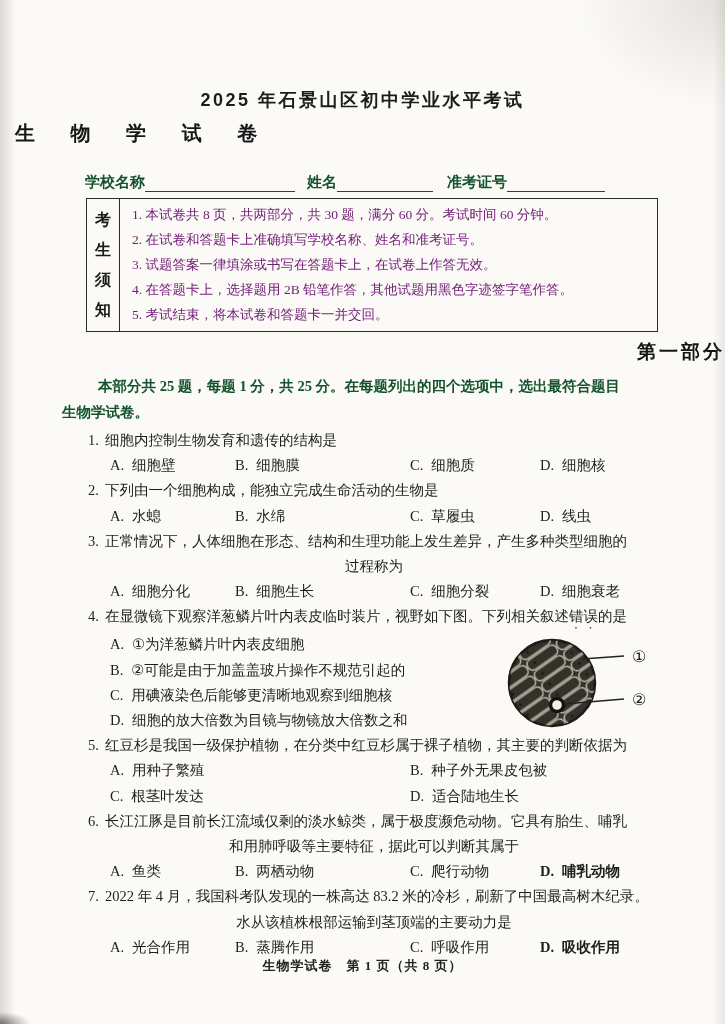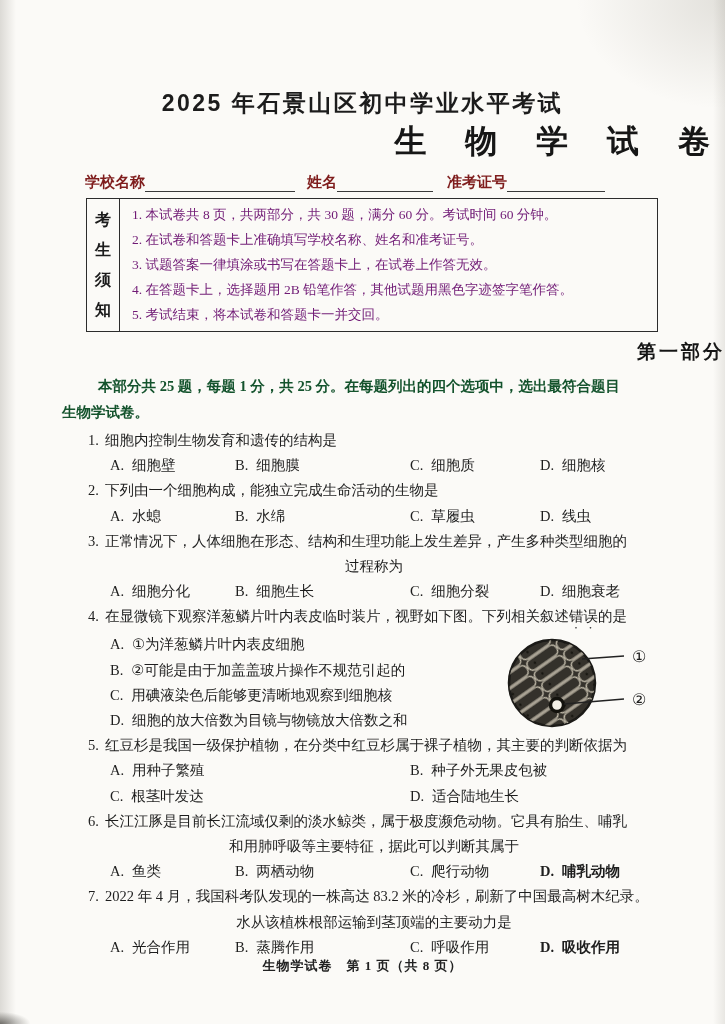--- a/index.html
+++ b/index.html
@@ -16,31 +16,31 @@
   .edge-right { right:0; top:0; bottom:0; width:12px;
     background:linear-gradient(270deg, rgba(120,115,105,.14), rgba(120,115,105,0)); }
   .corner-tr { top:0; right:0; width:150px; height:110px;
     background:radial-gradient(ellipse at top right, rgba(130,125,112,.20), transparent 70%); }
   .smudge-bl { left:0; bottom:0; width:30px; height:12px;
     background:radial-gradient(ellipse at bottom left, rgba(40,38,33,.6), transparent 72%); }
 
   .exam-title {
     position:absolute; top:88px; left:0; width:100%; text-align:center;
     font-family:"Liberation Sans","DejaVu Sans",sans-serif;
-    font-size:23px; font-weight:700; letter-spacing:2.5px; color:#1c1c1c;
+    font-size:18px; font-weight:700; letter-spacing:2.5px; color:#1c1c1c;
   }
   .subject-title {
-    position:absolute; top:120px; left:0; width:100%; text-align:right;
+    position:absolute; top:120px; left:0; width:100%; text-align:left;
     font-family:"Liberation Sans","DejaVu Sans",sans-serif;
-    font-size:32px; font-weight:700; letter-spacing:15px; text-indent:15px; color:#161616;
+    font-size:20px; font-weight:700; letter-spacing:15px; text-indent:15px; color:#161616;
   }
   .info-row {
     position:absolute; top:173px; left:85px; width:560px;
     display:flex; align-items:flex-end;
-    font-size:15px; font-weight:700; color:#7f1d1d; white-space:nowrap;
+    font-size:15px; font-weight:700; color:#14532d; white-space:nowrap;
   }
   .blank { border-bottom:1.4px solid #3a3a3a; height:19px; display:inline-block; }
   .blank-school { width:150px; }
   .blank-name   { width:96px;  margin-right:14px; }
   .blank-adm    { width:98px;  }
   .info-gap { width:12px; }
 
   .notice-box {
     position:absolute; left:86px; top:198px; width:572px; height:134px;
     border:1.6px solid #2c2c2c; display:flex; background:transparent;

